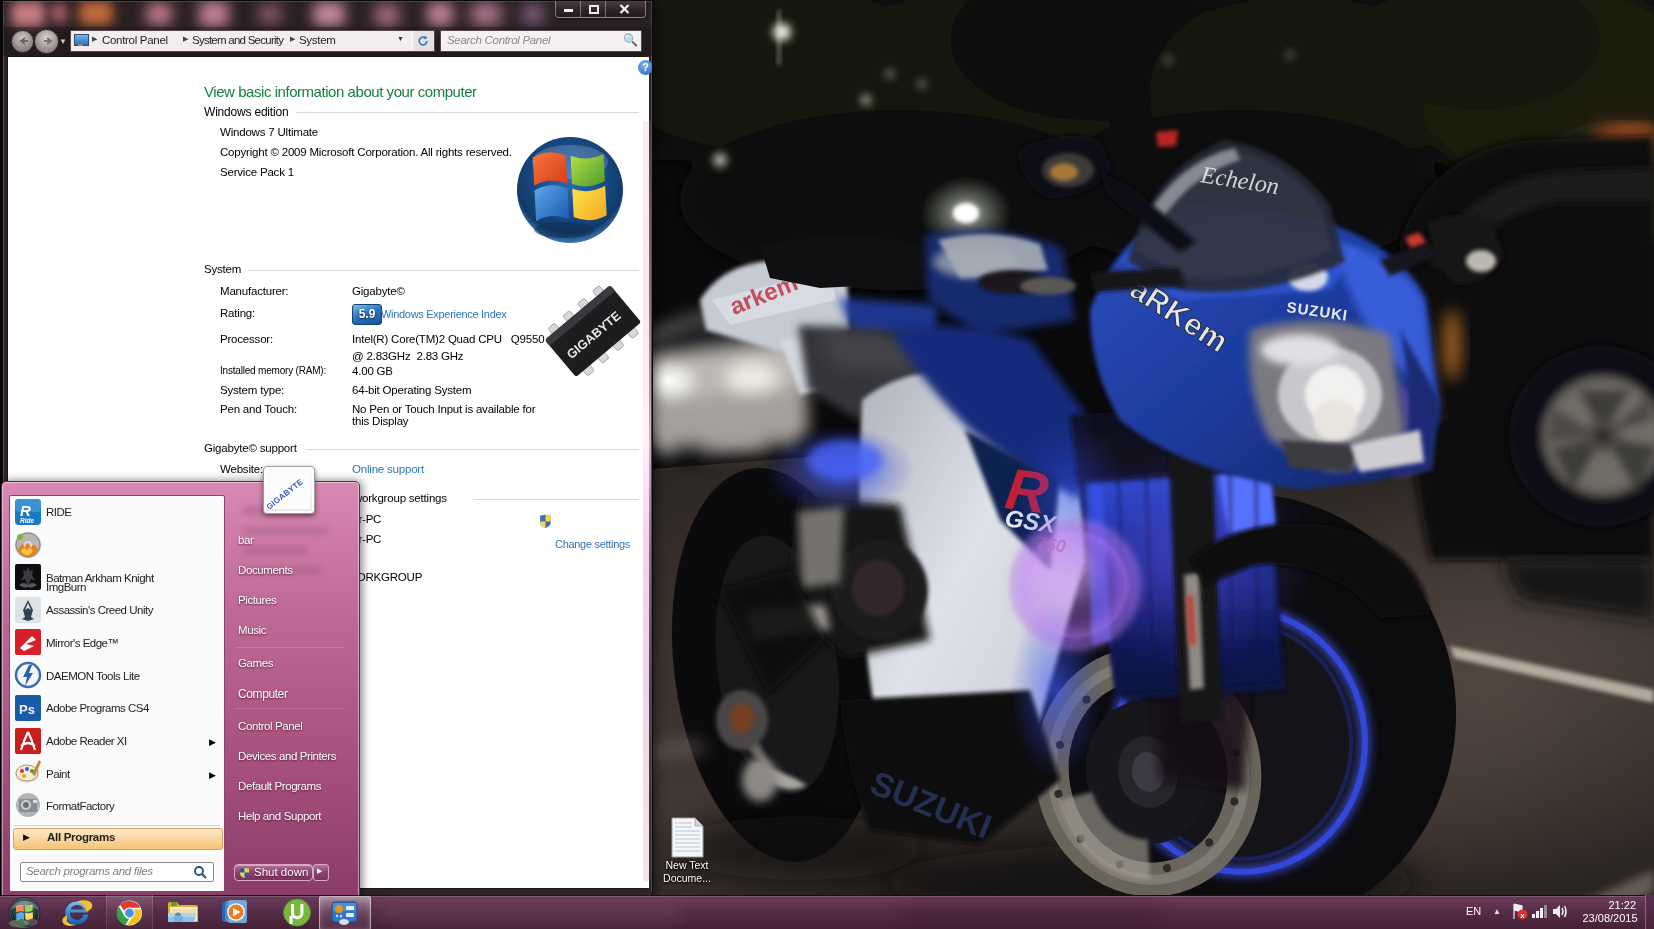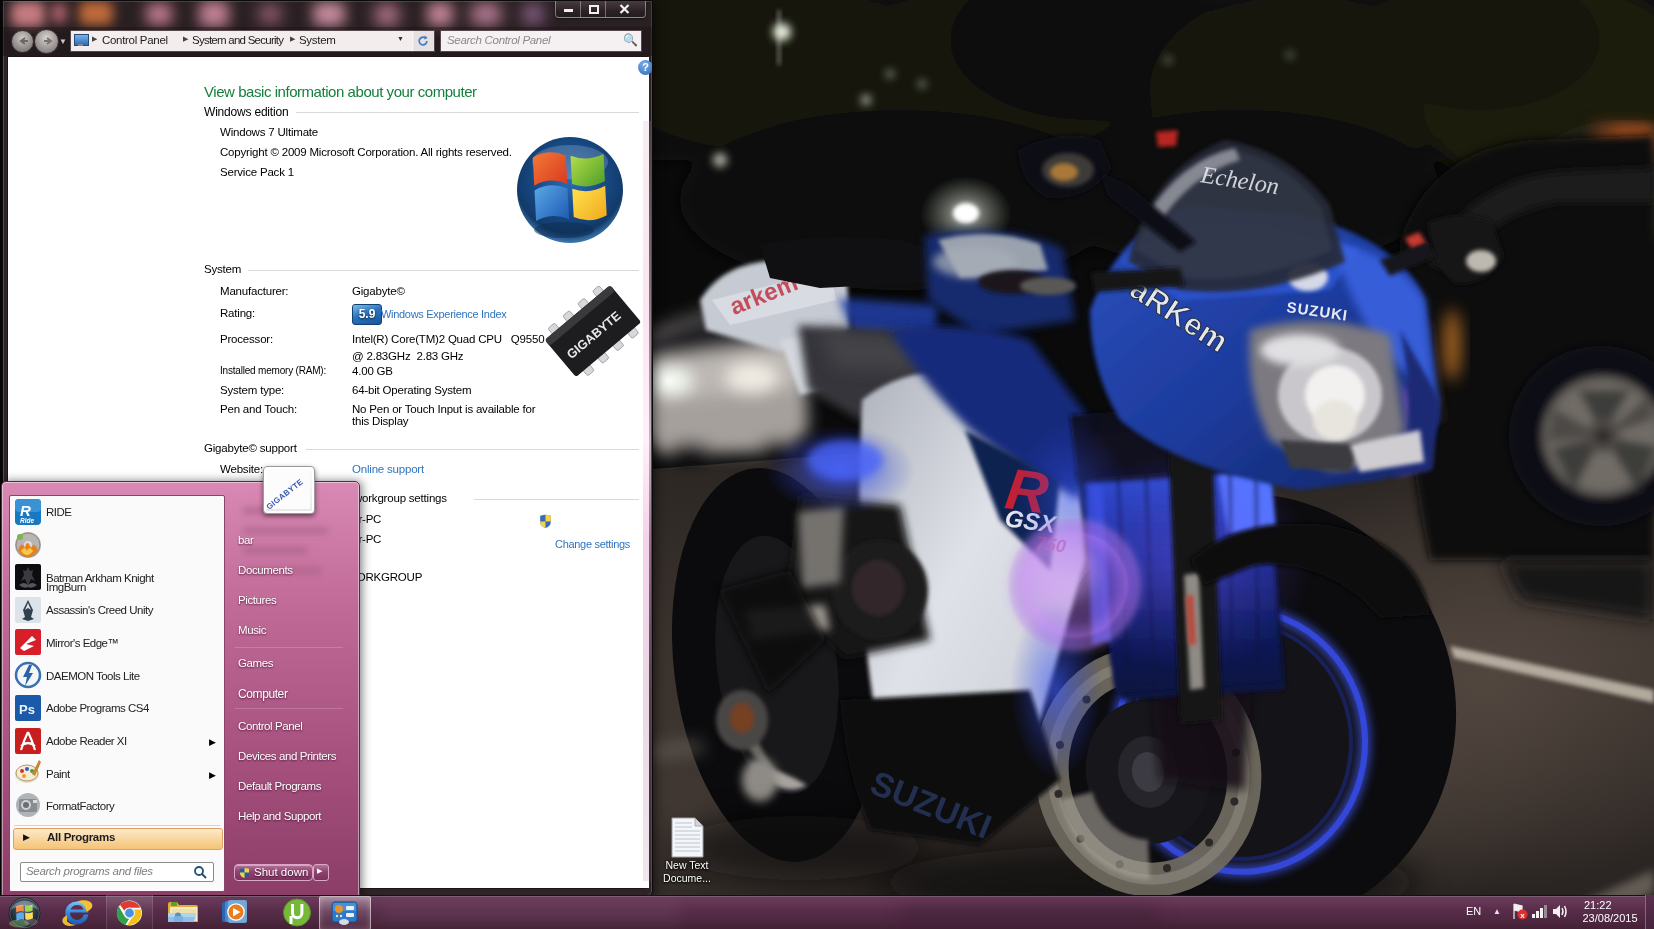--- a/index.html
+++ b/index.html
@@ -729,17 +729,17 @@
     <svg class="abs" style="left:1532px;top:9px" width="17" height="15" viewBox="0 0 17 15">
       <rect x="0" y="10" width="3" height="4" fill="#f2f2f4"></rect>
       <rect x="4" y="7" width="3" height="7" fill="#f2f2f4"></rect>
       <rect x="8" y="4" width="3" height="10" fill="#f2f2f4"></rect>
       <rect x="12" y="1" width="3" height="13" fill="#9a8a96"></rect>
     </svg>
     <svg class="abs" style="left:1552px;top:9px" width="17" height="15" viewBox="0 0 17 15">
       <path d="M1,5 L4,5 L8,1 L8,14 L4,10 L1,10 Z" fill="#f2f2f4"></path>
       <path d="M10,4 Q12,7.5 10,11 M12.5,2 Q15.5,7.5 12.5,13" stroke="#f2f2f4" stroke-width="1.5" fill="none"></path>
     </svg>
-    <div class="abs" style="left:1584px;top:4px;width:52px;font-size:11px;color:#fff;text-align:left;">21:22</div>
+    <div class="abs" style="left:1584px;top:4px;width:52px;font-size:11px;color:#fff;text-align:right;">21:22</div>
     <div class="abs" style="left:1579px;top:17px;width:62px;font-size:11px;color:#fff;text-align:center;">23/08/2015</div>
     <div class="abs" style="left:1645px;top:0;width:9px;height:34px;background:linear-gradient(180deg,#5a3050,#47243c);border-left:1px solid rgba(255,255,255,0.3);"></div>
   </div>
 </div>
 
 </body></html>

